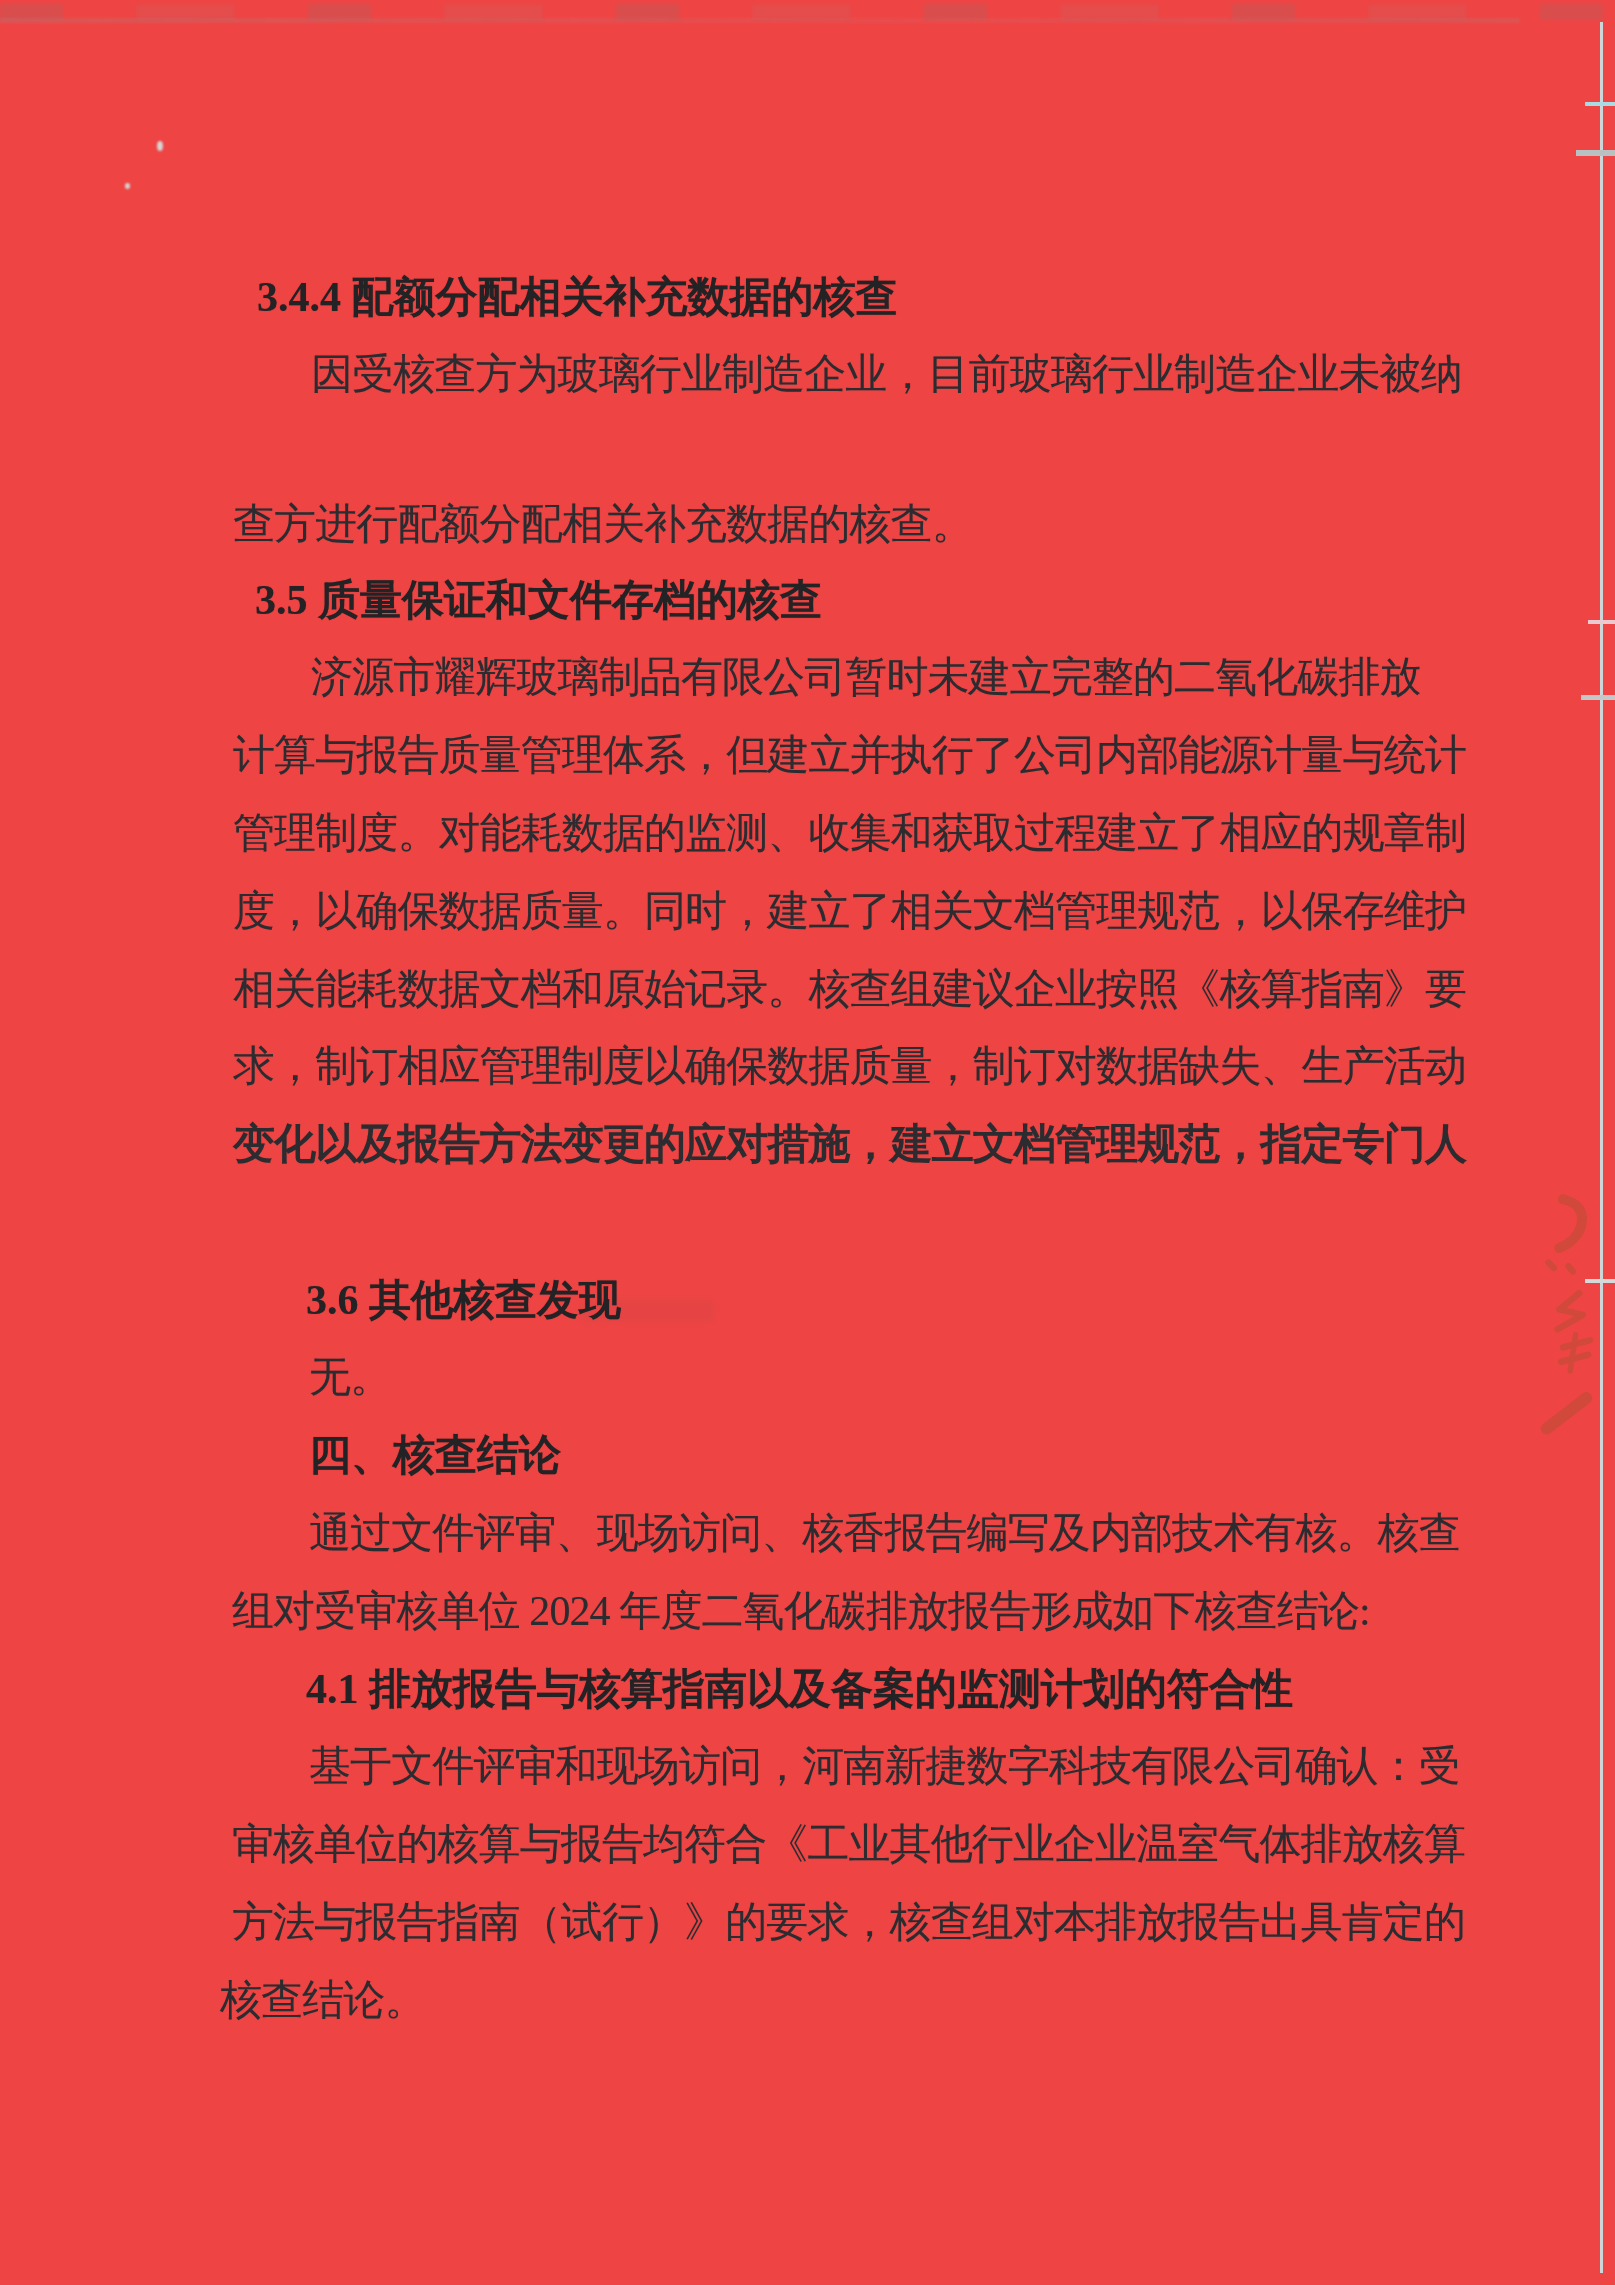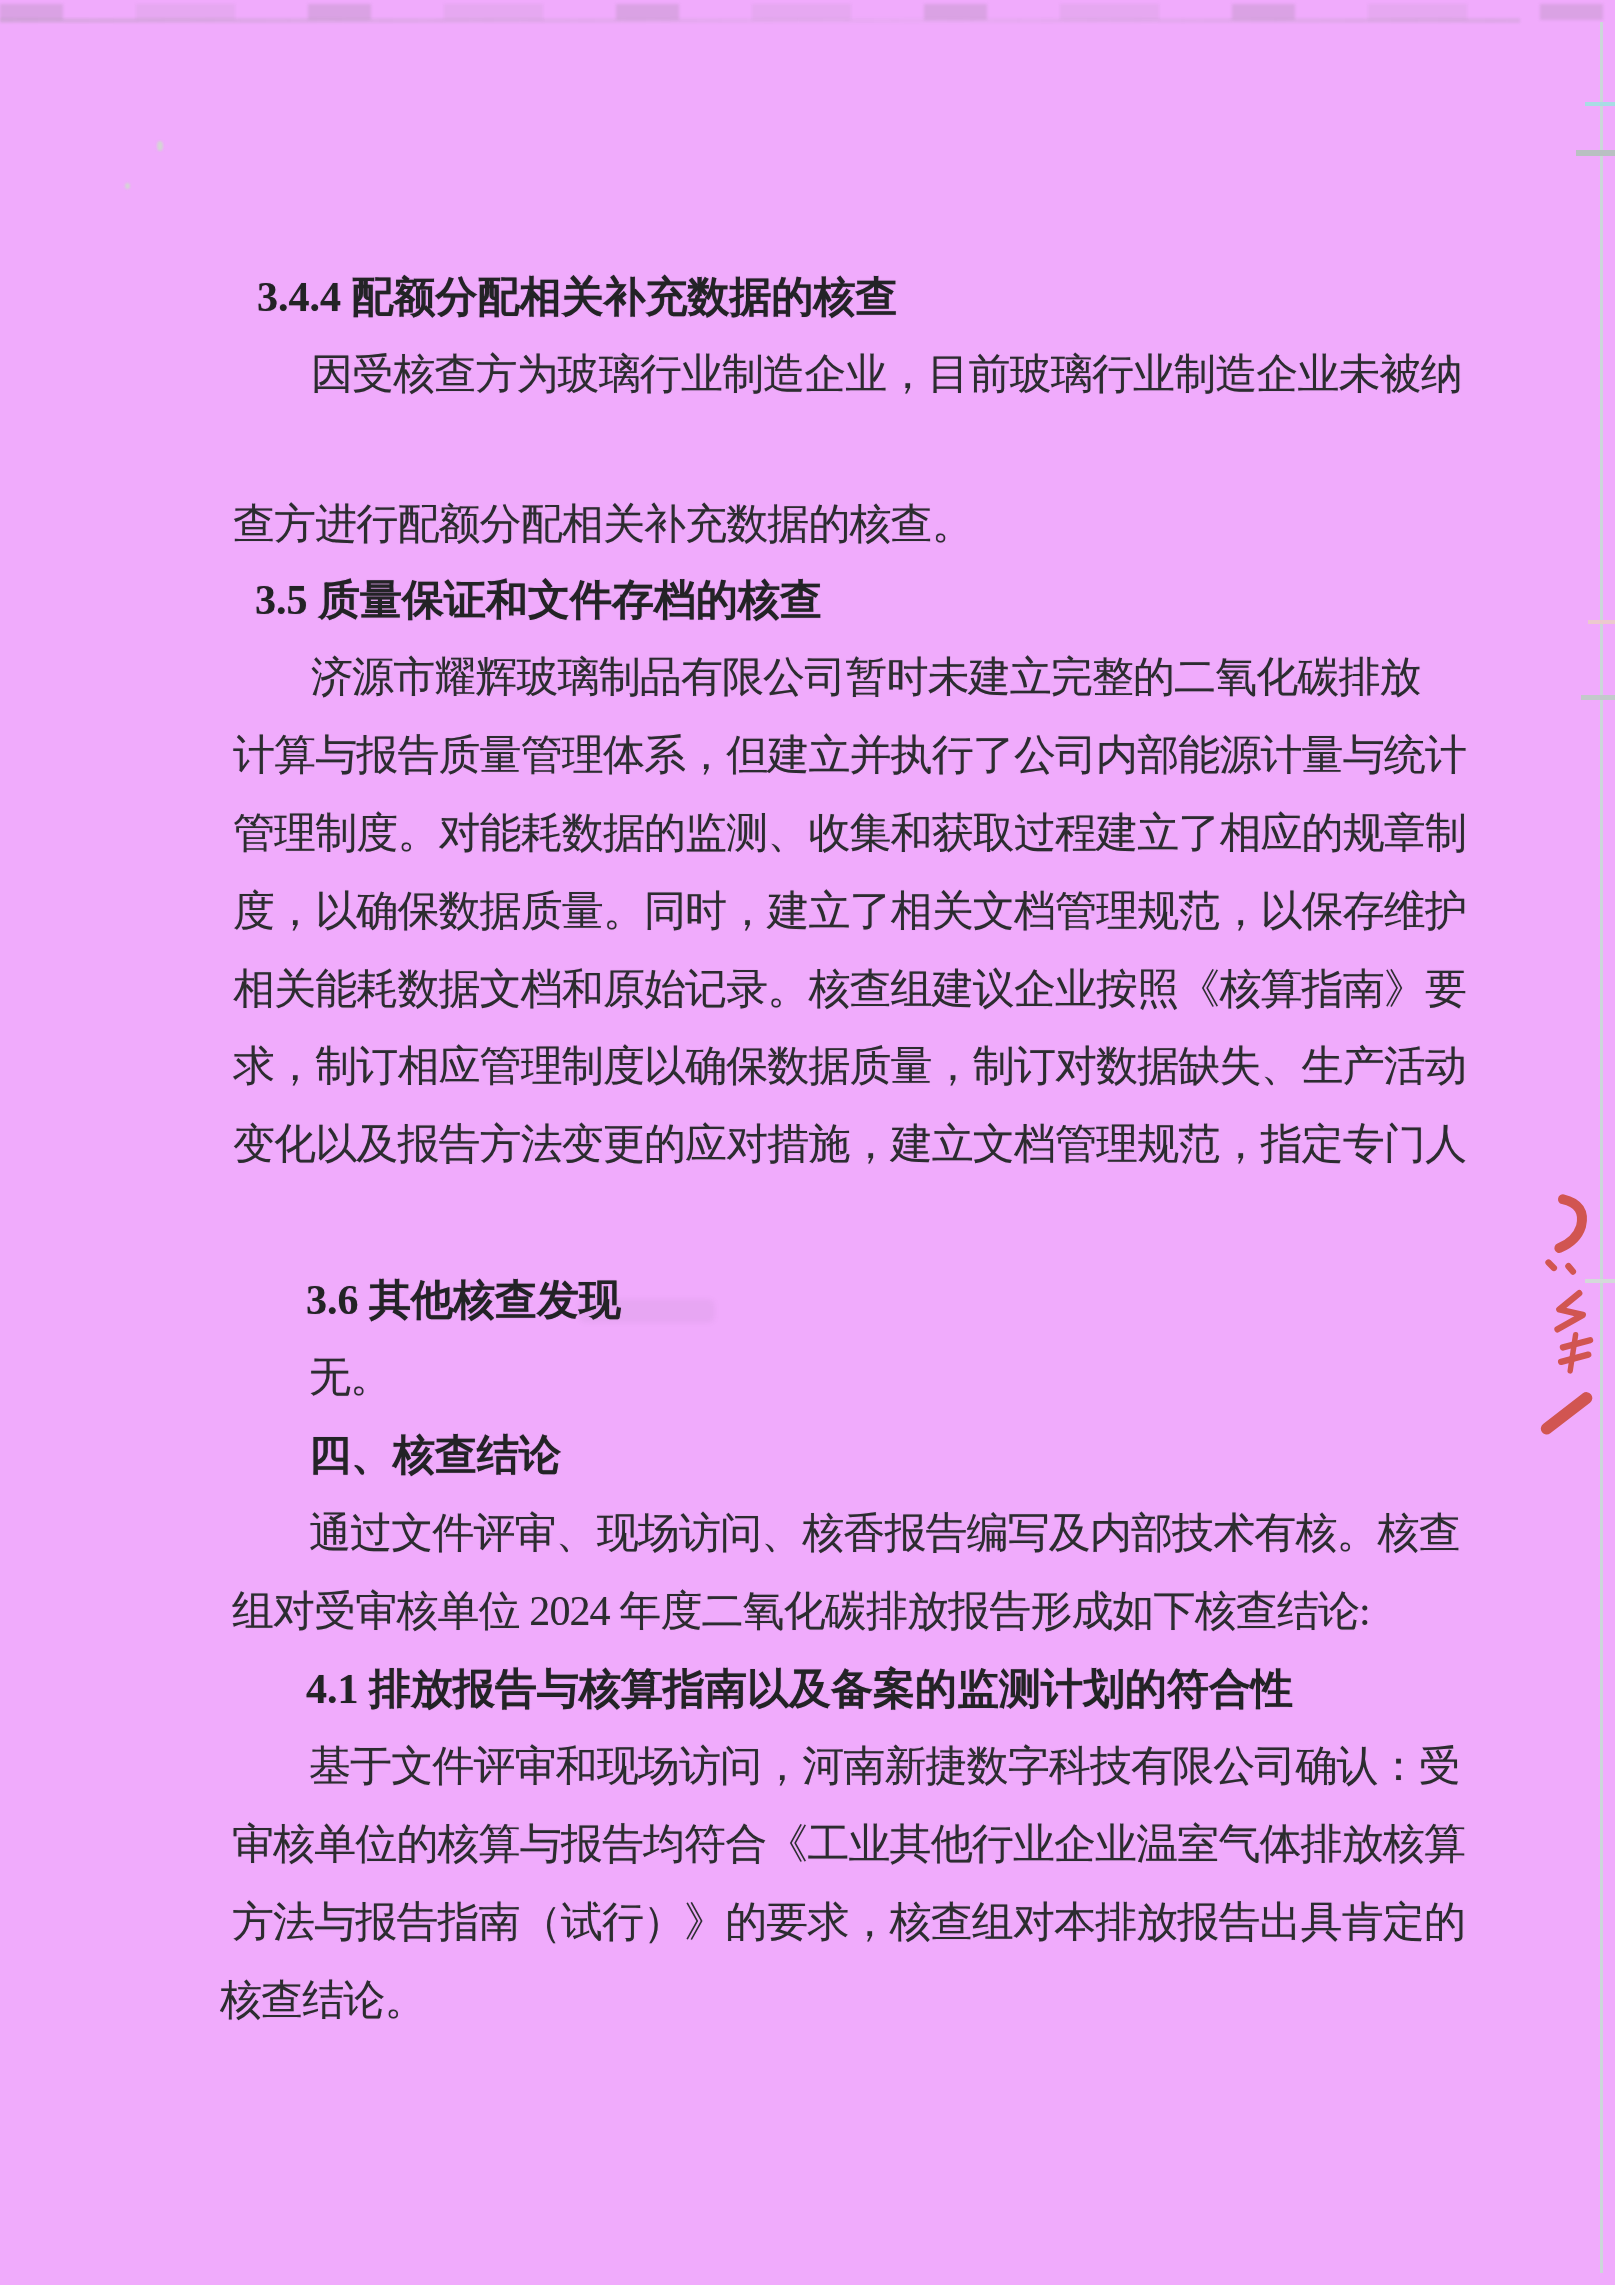--- a/index.html
+++ b/index.html
@@ -1,19 +1,19 @@
 <!DOCTYPE html>
 <html style="font-size:14.5px"><head>
 <meta charset="utf-8">
 <style>
   html,body{margin:0;padding:0;background:#ffffff;}
   .page{
     position:relative;
     width:1616px;height:2285px;
-    background:#f0abfc;
+    background:#ef4444;
     overflow:hidden;
     font-family:"Liberation Serif","DejaVu Serif",serif;
   }
   .line{
     position:absolute;
     white-space:nowrap;
     font-size:42px;
     letter-spacing:-0.9px;
     color:#2c2c30;
     line-height:52px;
@@ -83,21 +83,21 @@
   <div class="line bold" style="left:257px;top:271px;">3.4.4 配额分配相关补充数据的核查</div>
   <div class="line" style="left:311px;top:348px;">因受核查方为玻璃行业制造企业，目前玻璃行业制造企业未被纳</div>
   <div class="line" style="left:233px;top:498px;">查方进行配额分配相关补充数据的核查。</div>
   <div class="line bold" style="left:255px;top:574px;">3.5 质量保证和文件存档的核查</div>
   <div class="line" style="left:311px;top:651px;text-align:right;">济源市耀辉玻璃制品有限公司暂时未建立完整的二氧化碳排放</div>
   <div class="line" style="left:233px;top:729px;">计算与报告质量管理体系，但建立并执行了公司内部能源计量与统计</div>
   <div class="line" style="left:233px;top:807px;">管理制度。对能耗数据的监测、收集和获取过程建立了相应的规章制</div>
   <div class="line" style="left:233px;top:885px;">度，以确保数据质量。同时，建立了相关文档管理规范，以保存维护</div>
   <div class="line" style="left:233px;top:963px;">相关能耗数据文档和原始记录。核查组建议企业按照《核算指南》要</div>
   <div class="line" style="left:233px;top:1040px;">求，制订相应管理制度以确保数据质量，制订对数据缺失、生产活动</div>
-  <div class="line" style="left:233px;top:1118px;">变化以及报告方法变更的应对措施，建立文档管理规范，指定专门人</div>
+  <div class="line" style="left:233px;top:1118px;font-weight:bold;">变化以及报告方法变更的应对措施，建立文档管理规范，指定专门人</div>
   <div class="line bold" style="left:306px;top:1274px;">3.6 其他核查发现</div>
   <div class="line" style="left:309px;top:1351px;">无。</div>
   <div class="line bold" style="left:309px;top:1429px;">四、核查结论</div>
   <div class="line" style="left:309px;top:1507px;">通过文件评审、现场访问、核香报告编写及内部技术有核。核查</div>
   <div class="line" style="left:232px;top:1585px;">组对受审核单位 2024 年度二氧化碳排放报告形成如下核查结论:</div>
   <div class="line bold" style="left:306px;top:1663px;">4.1 排放报告与核算指南以及备案的监测计划的符合性</div>
   <div class="line" style="left:232px;top:1818px;">审核单位的核算与报告均符合《工业其他行业企业温室气体排放核算</div>
   <div class="line" style="left:309px;top:1740px;">基于文件评审和现场访问，河南新捷数字科技有限公司确认：受</div>
   <div class="line" style="left:232px;top:1896px;">方法与报告指南（试行）》的要求，核查组对本排放报告出具肯定的</div>
   <div class="line" style="left:220px;top:1974px;">核查结论。</div>

